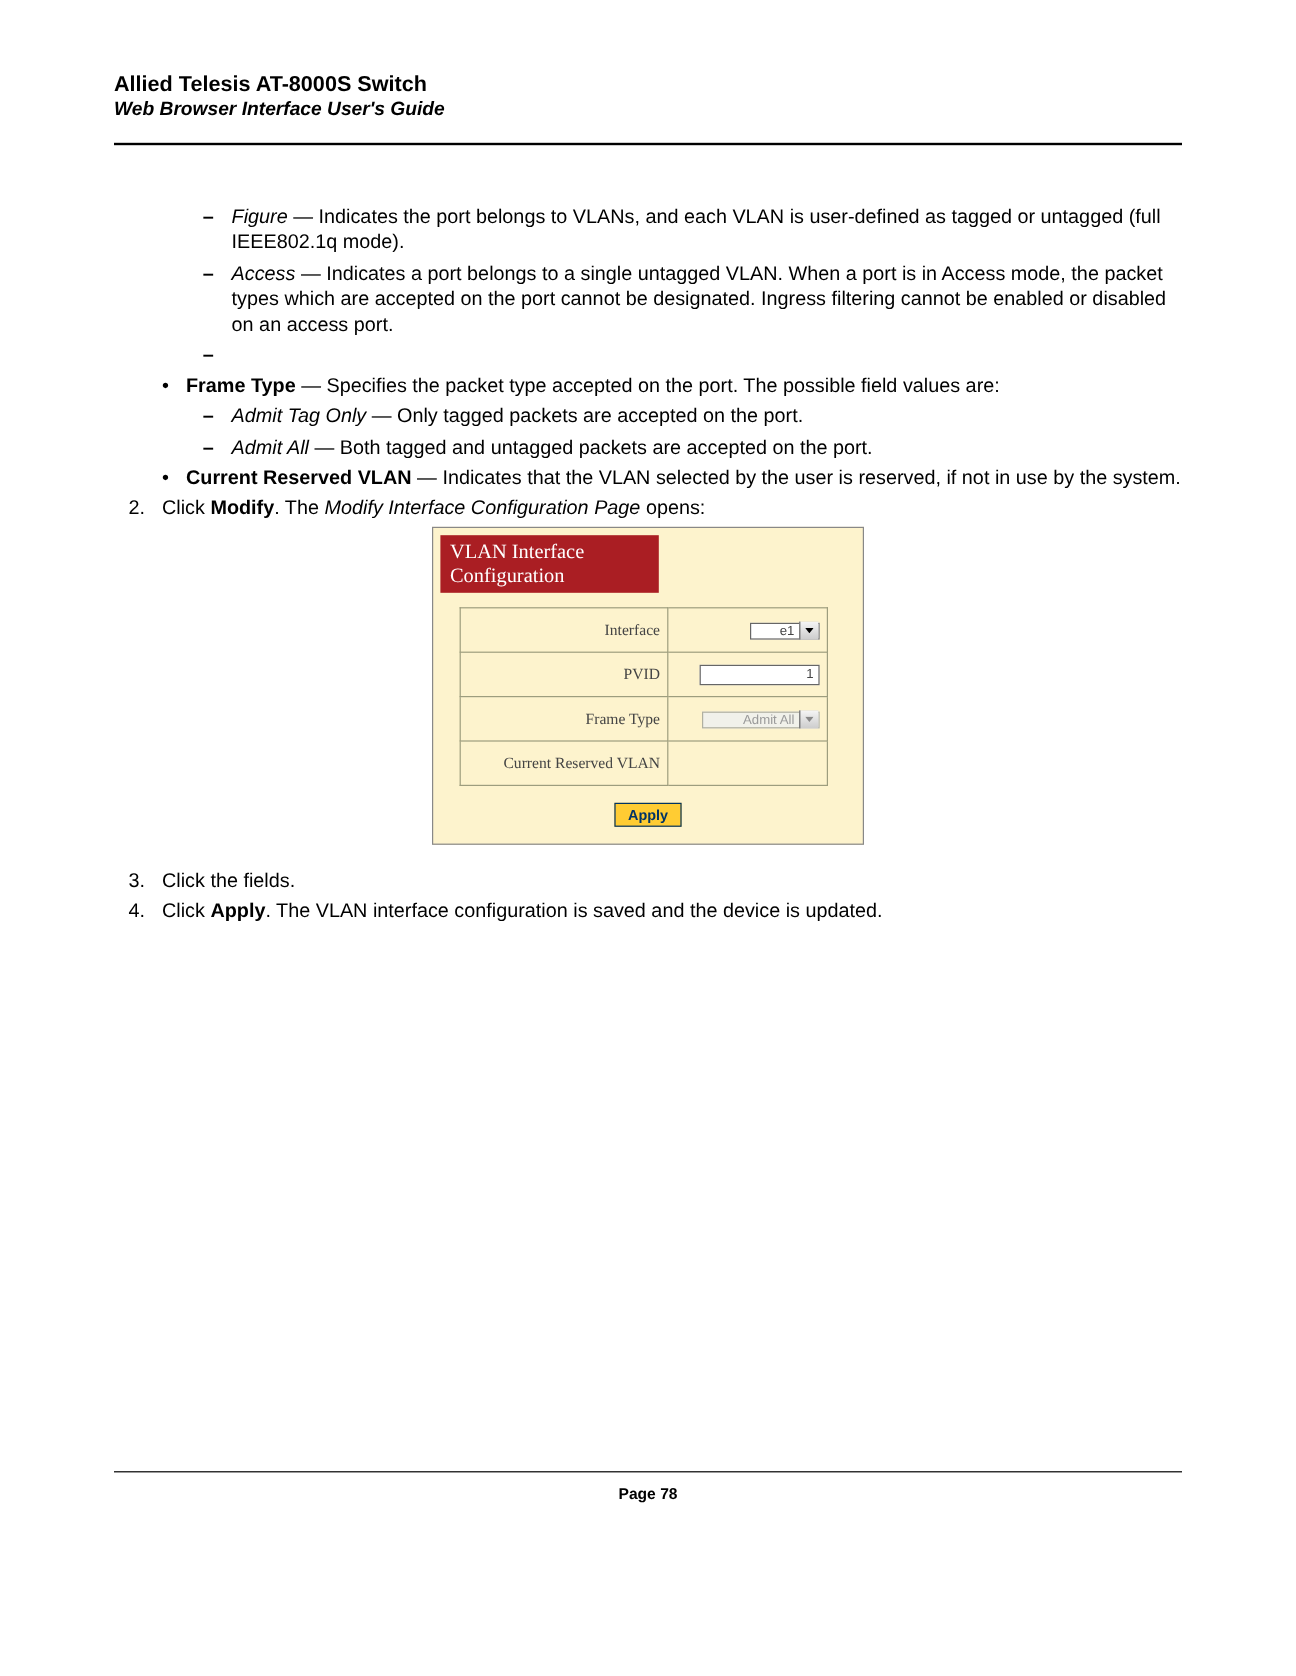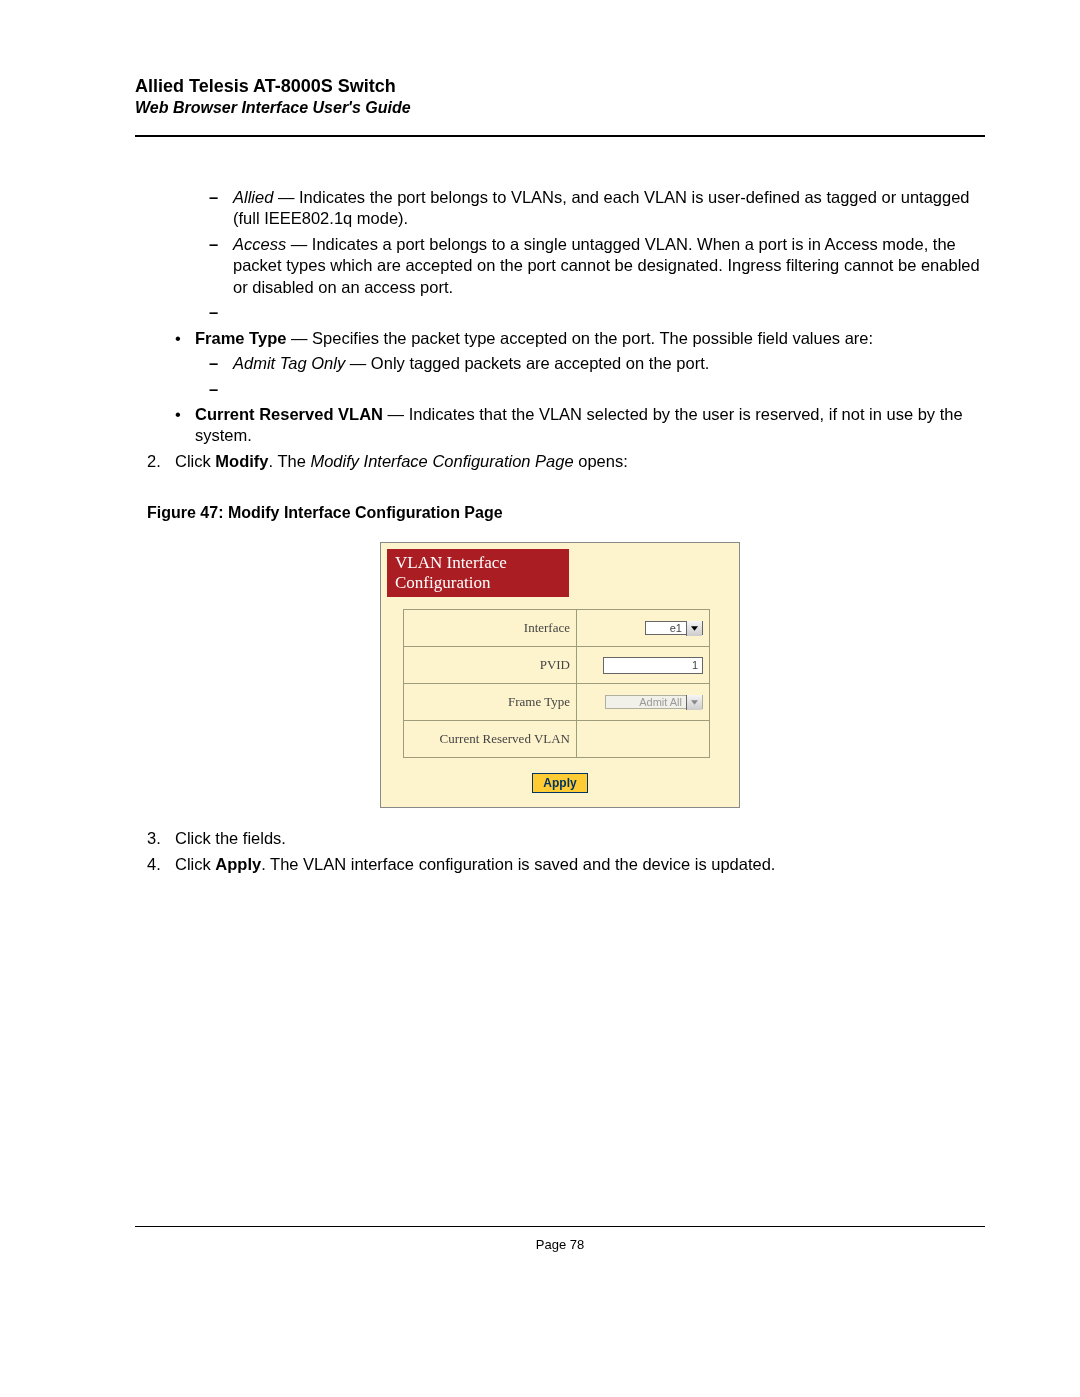--- a/index.html
+++ b/index.html
@@ -3,28 +3,27 @@
 <meta charset="utf-8">
 <style>
   html, body {
     margin: 0;
     padding: 0;
     background: #fff;
     width: 1080px;
     height: 1397px;
   }
   .page {
-    padding: 76px 95px 40px 95px;
+    padding: 60px 95px 40px 95px;
     font-family: Arial, Helvetica, sans-serif;
     font-size: 16.5px;
     color: #000;
     position: relative;
     height: calc(1397px - 100px);
     box-sizing: border-box;
-    margin-left: 40px;
   }
   .hdr-title {
     font-weight: bold;
     font-size: 18px;
     margin-bottom: 2px;
   }
   .hdr-sub {
     font-weight: bold;
     font-size: 16px;
     margin-bottom: 18px;
@@ -146,66 +145,67 @@
     border-top: 1px solid #000;
     position: absolute;
     left: 95px; right: 95px; bottom: 70px;
   }
   .page-num {
     position: absolute;
     bottom: 45px;
     left: 0; right: 0;
     text-align: center;
     font-size: 13px;
+    font-weight: bold;
   }
 </style>
 </head>
 <body>
 
 <div class="page">
 
   <div class="hdr-title">Allied Telesis AT-8000S Switch</div>
   <div class="hdr-sub">Web Browser Interface User's Guide</div>
   <div class="hdr-rule"></div>
 
   <div class="bullet-row indent-2">
     <span class="dmark">–</span>
-    <span><span class="i">Allied</span><span> — Indicates the port belongs to VLANs, and each VLAN is user-defined as tagged or untagged (full IEEE802.1q mode).</span></span>
+    <span><span class="i">Figure</span><span> — Indicates the port belongs to VLANs, and each VLAN is user-defined as tagged or untagged (full IEEE802.1q mode).</span></span>
   </div>
   <div class="bullet-row indent-2">
     <span class="dmark">–</span>
     <span><span class="i">Access</span><span> — Indicates a port belongs to a single untagged VLAN. When a port is in Access mode, the packet types which are accepted on the port cannot be designated. Ingress filtering cannot be enabled or disabled on an access port.</span></span>
   </div>
   <div class="bullet-row indent-2">
     <span class="dmark">–</span>
   </div>
 
   <div class="bullet-row indent-1">
     <span class="bmark">•</span>
     <span><span class="b">Frame Type</span><span> — Specifies the packet type accepted on the port. The possible field values are:</span></span>
   </div>
   <div class="bullet-row indent-2">
     <span class="dmark">–</span>
     <span><span class="i">Admit Tag Only</span><span> — Only tagged packets are accepted on the port.</span></span>
   </div>
   <div class="bullet-row indent-2">
     <span class="dmark">–</span>
+    <span><span class="i">Admit All</span><span> — Both tagged and untagged packets are accepted on the port.</span></span>
   </div>
 
   <div class="bullet-row indent-1">
     <span class="bmark">•</span>
     <span><span class="b">Current Reserved VLAN</span><span> — Indicates that the VLAN selected by the user is reserved, if not in use by the system.</span></span>
   </div>
 
   <div class="num-row">
     <span class="num-label">2.</span>
     <span><span>Click </span><span class="b">Modify</span><span>. The </span><span class="i">Modify Interface Configuration Page</span><span> opens:</span></span>
   </div>
 
-  <div class="fig-caption">Figure 47:  Modify Interface Configuration Page</div>
 
   <div class="panel-wrap">
     <div class="panel-title">VLAN Interface Configuration</div>
     <table class="cfg">
       <tbody>
           <tr>
         <td class="lbl">Interface</td>
         <td class="ctl">
           <span class="sel">
             <span class="selv">e1</span>

